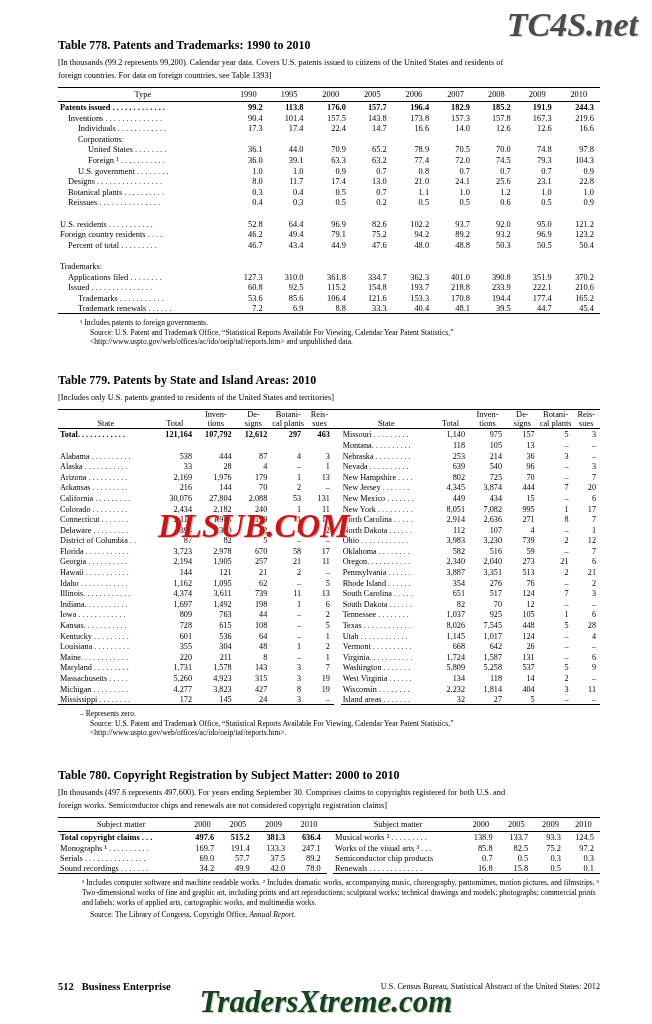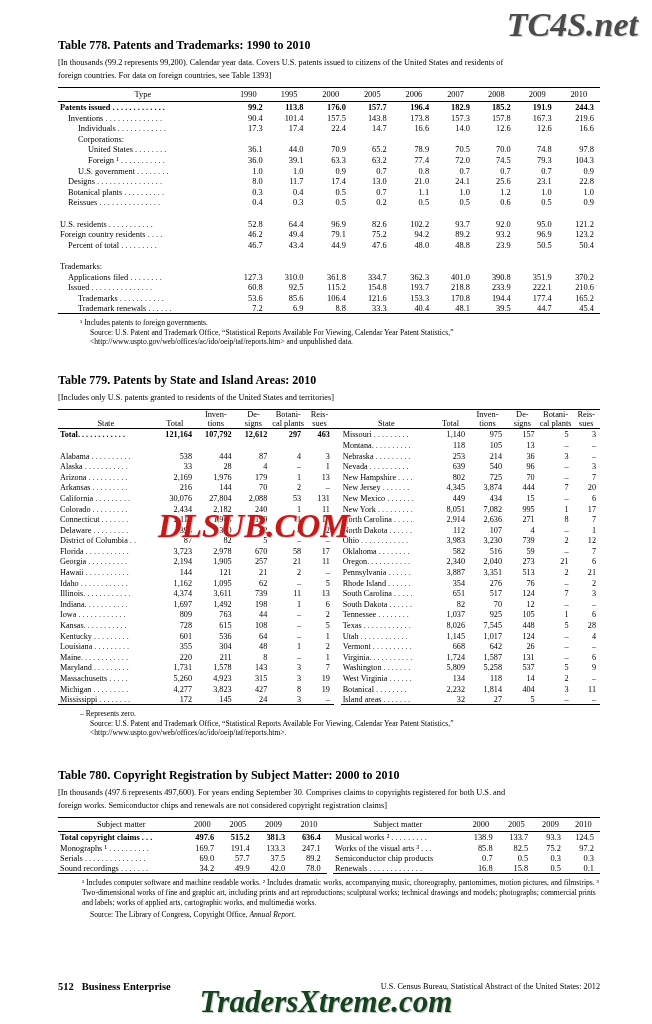--- a/index.html
+++ b/index.html
@@ -347,21 +347,21 @@
               <td class="num">123.2</td>
             </tr>
             <tr class="row-h">
               <td class="lbl ind1">Percent of total . . . . . . . . .</td>
               <td class="num">46.7</td>
               <td class="num">43.4</td>
               <td class="num">44.9</td>
               <td class="num">47.6</td>
               <td class="num">48.0</td>
               <td class="num">48.8</td>
-              <td class="num">23.9</td>
+              <td class="num">50.3</td>
               <td class="num">50.5</td>
               <td class="num">50.4</td>
             </tr>
             <tr class="row-h spacer">
               <td class="lbl"></td>
               <td class="num"></td>
               <td class="num"></td>
               <td class="num"></td>
               <td class="num"></td>
               <td class="num"></td>
@@ -834,21 +834,21 @@
               <td class="num">–</td>
             </tr>
             <tr class="row-h">
               <td class="lbl">Michigan . . . . . . . . .</td>
               <td class="num">4,277</td>
               <td class="num">3,823</td>
               <td class="num">427</td>
               <td class="num">8</td>
               <td class="num">19</td>
               <td class="midgap"></td>
-              <td class="lbl">Botanical . . . . . . . .</td>
+              <td class="lbl">Wisconsin . . . . . . . .</td>
               <td class="num">2,232</td>
               <td class="num">1,814</td>
               <td class="num">404</td>
               <td class="num">3</td>
               <td class="num">11</td>
             </tr>
             <tr class="row-h">
               <td class="lbl" style="border-bottom: 1px solid rgb(0, 0, 0);">Mississippi . . . . . . . .</td>
               <td class="num" style="border-bottom: 1px solid rgb(0, 0, 0);">172</td>
               <td class="num" style="border-bottom: 1px solid rgb(0, 0, 0);">145</td>

